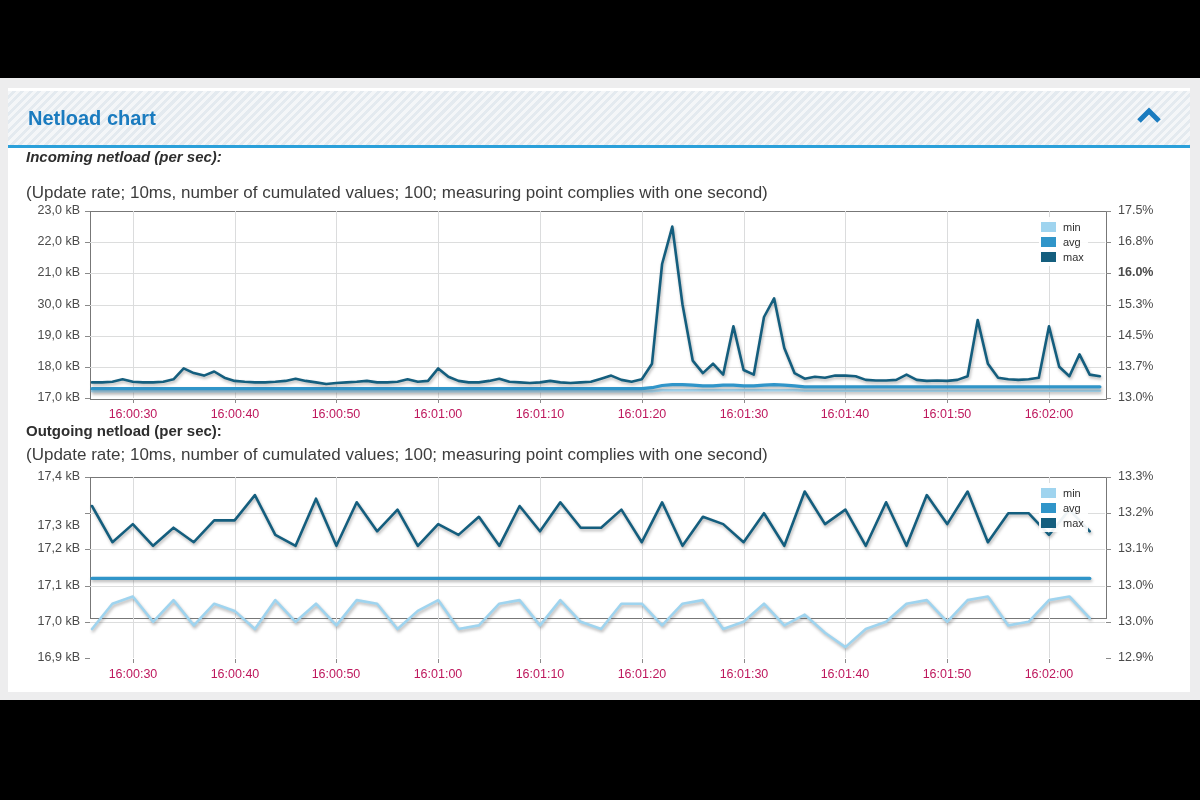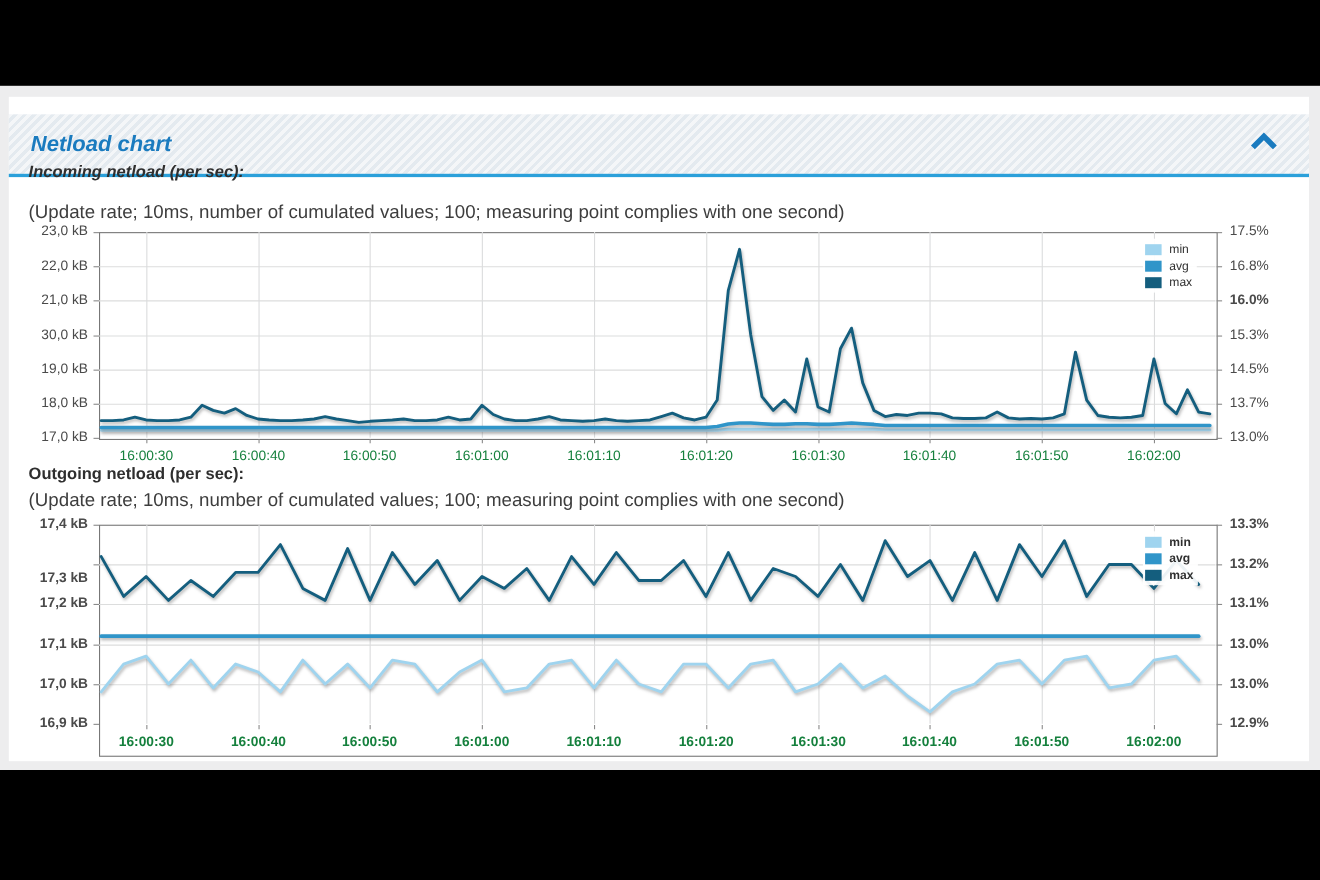--- a/index.html
+++ b/index.html
@@ -4,25 +4,24 @@
 <style>
   html,body{margin:0;padding:0;}
   body{
     width:1200px;height:800px;overflow:hidden;background:#000;
     font-family:"Liberation Sans","DejaVu Sans",sans-serif;
     -webkit-font-smoothing:antialiased;
   }
   .page-strip{position:absolute;left:0;top:78px;width:1200px;height:622px;background:#ededee;}
   .panel{position:absolute;left:8px;top:88px;width:1182px;height:604px;background:#ffffff;}
   .panel-header{
-    position:absolute;left:0;top:16px;width:100%;height:54px;
+    position:absolute;left:0;top:3px;width:100%;height:54px;
     background:#ebeff3;
     background-image:repeating-linear-gradient(135deg,rgba(255,255,255,.45) 0 3px,rgba(219,228,235,.45) 3px 6px);
     border-bottom:3px solid #2ba0da;
-    font-style:italic;
   }
   .panel-title{
     position:absolute;left:20px;top:0;line-height:54px;
     font-size:20px;font-weight:bold;color:#1a7bbf;
   }
   .collapse-btn{
     position:absolute;right:26px;top:13px;width:30px;height:26px;
     background:transparent;border:none;cursor:pointer;padding:0;
   }
   .section-heading{
@@ -37,21 +36,21 @@
     border:1px solid #777;box-sizing:content-box;background:#fff;
   }
   svg.plot{position:absolute;left:0;top:0;overflow:visible;}
   .grid{stroke:#dcdddd;stroke-width:1;}
   .vgrid{stroke:#dbdcdd;stroke-width:1;}
   .tickmark{stroke:#8a8a8a;stroke-width:1;}
   .sline{fill:none;stroke-linejoin:round;stroke-linecap:round;
          filter:drop-shadow(1.5px 2.5px 1.5px rgba(90,90,90,.45));}
   .ylab{position:absolute;font-size:12.5px;color:#4a4a4a;white-space:nowrap;}
   .ylab.left{text-align:right;width:74px;}
-  .xlab{position:absolute;font-size:12.5px;color:#15803d;text-align:center;width:72px;white-space:nowrap;}
+  .xlab{position:absolute;font-size:12.5px;color:#be185d;text-align:center;width:72px;white-space:nowrap;}
   .legend{position:absolute;background:rgba(255,255,255,.92);padding:2px 4px 2px 2px;}
   .legend-row{display:flex;align-items:center;height:15px;}
   .legend-swatch{width:15px;height:10px;margin-right:7px;display:inline-block;}
   .legend-label{font-size:11px;color:#2f2f2f;}
 </style>
 </head>
 <body>
 
 <div class="page-strip"></div>
 
@@ -153,21 +152,21 @@
         <div class="legend-row">
           <div class="legend-swatch" style="background: rgb(20, 94, 126);"></div>
           <div class="legend-label">max</div>
         </div>
       </div>
     </div>
 
   <div class="section-heading" style="top:334px;">Outgoing netload (per sec):</div>
   <div class="section-sub" style="top:357px;">(Update rate; 10ms, number of cumulated values; 100; measuring point complies with one second)</div>
 
-  <div class="chart-host" style="left:82px;top:389px;width:1015px;height:209px;font-weight:bold;">
+  <div class="chart-host" style="left:82px;top:389px;width:1015px;height:140px;">
       <div class="plotbox"></div>
       <svg class="plot" width="1015" height="181" viewBox="0 0 1015 181">
         <g>
           <line x1="-5" y1="0.5" x2="0" y2="0.5" class="tickmark"></line>
           <line x1="1016" y1="0.5" x2="1021" y2="0.5" class="tickmark"></line>
           <line x1="0" y1="36.5" x2="1015" y2="36.5" class="grid"></line>
           <line x1="-5" y1="36.5" x2="0" y2="36.5" class="tickmark"></line>
           <line x1="1016" y1="36.5" x2="1021" y2="36.5" class="tickmark"></line>
           <line x1="0" y1="72.5" x2="1015" y2="72.5" class="grid"></line>
           <line x1="-5" y1="72.5" x2="0" y2="72.5" class="tickmark"></line>

